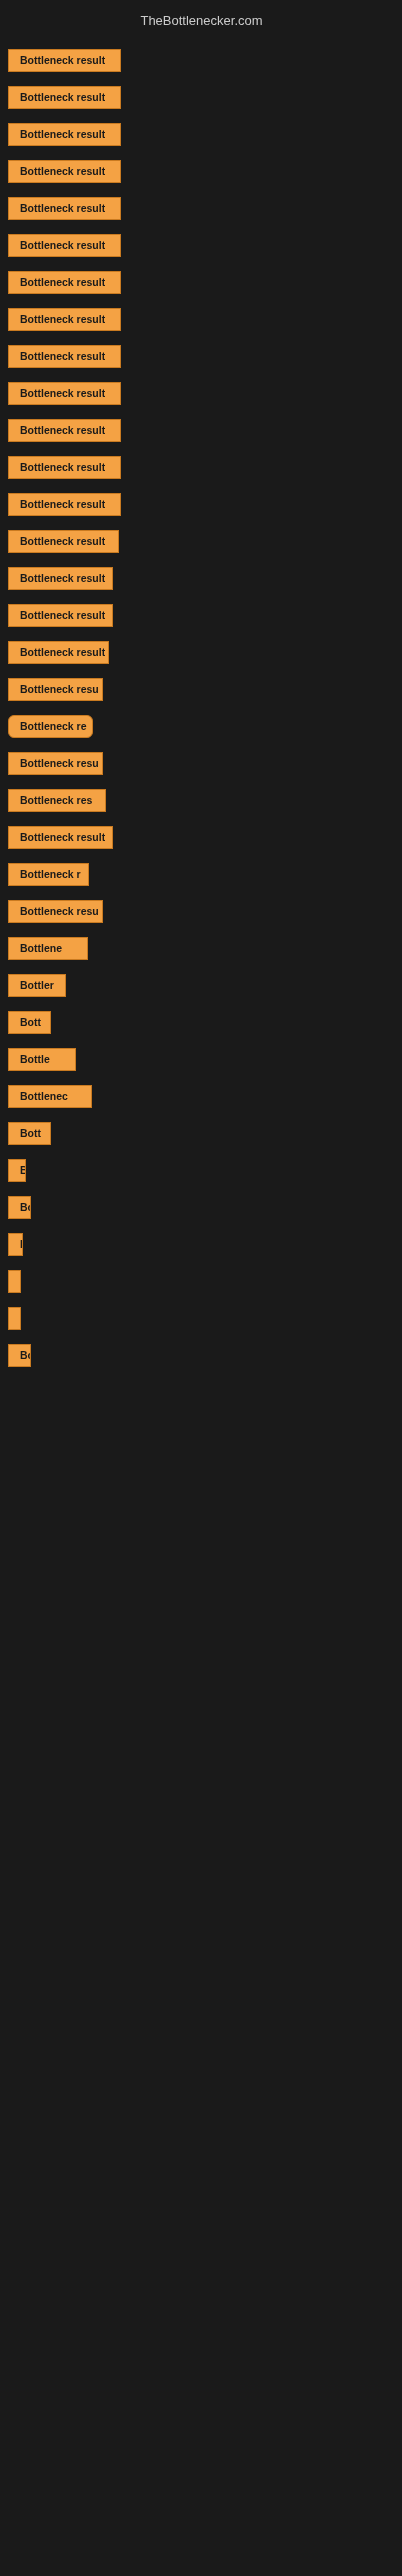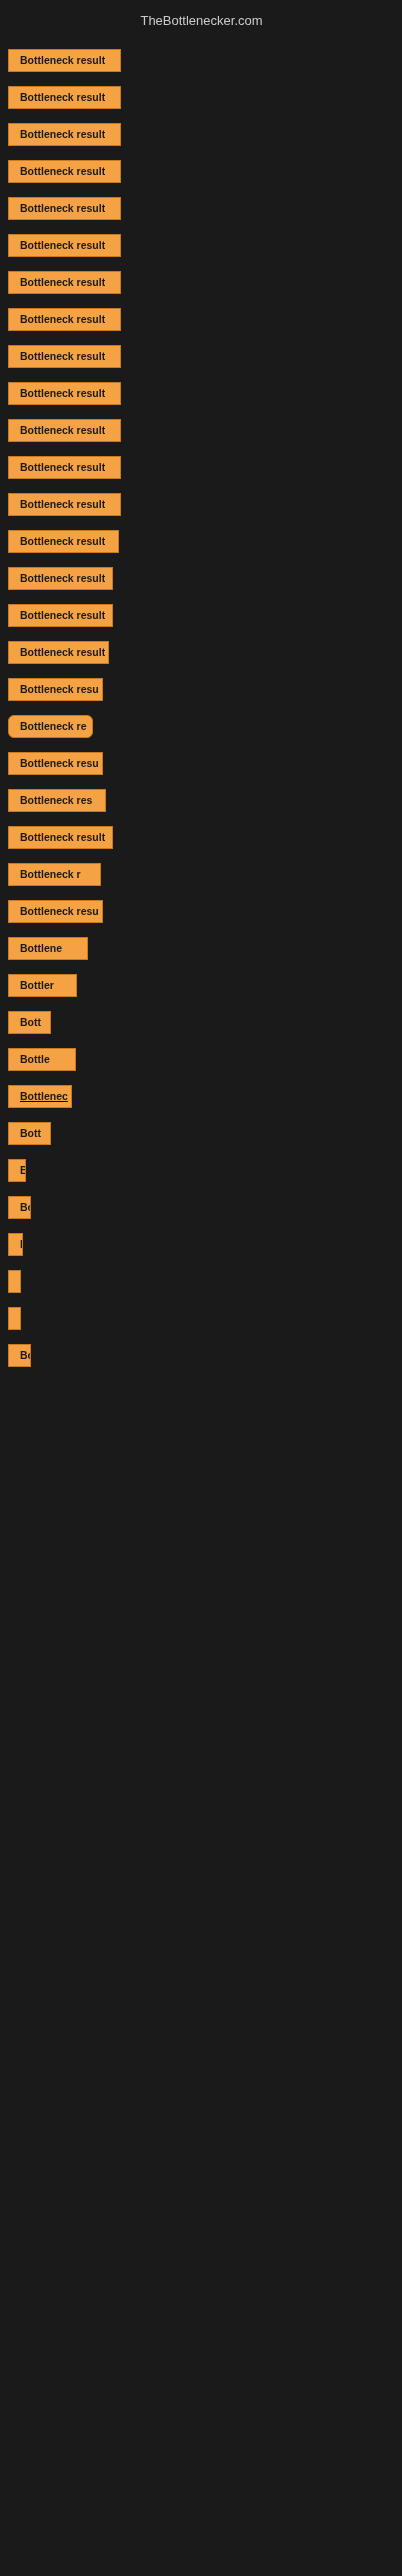--- a/index.html
+++ b/index.html
@@ -186,57 +186,57 @@
       </div>
     </div>
     <div class="spacer"></div>
     <div class="bar-row">
       <div class="bar" style="width: 105px;">
         <span class="bar-label">Bottleneck result</span>
       </div>
     </div>
     <div class="spacer"></div>
     <div class="bar-row">
-      <div class="bar" style="width: 93px;">
+      <div class="bar" style="width: 81px;">
         <span class="bar-label">Bottleneck r</span>
       </div>
     </div>
     <div class="spacer"></div>
     <div class="bar-row">
       <div class="bar" style="width: 95px;">
         <span class="bar-label">Bottleneck resu</span>
       </div>
     </div>
     <div class="spacer"></div>
     <div class="bar-row">
       <div class="bar" style="width: 80px;">
         <span class="bar-label">Bottlene</span>
       </div>
     </div>
     <div class="spacer"></div>
     <div class="bar-row">
-      <div class="bar" style="width: 69px;">
+      <div class="bar" style="width: 58px;">
         <span class="bar-label">Bottler</span>
       </div>
     </div>
     <div class="spacer"></div>
     <div class="bar-row">
       <div class="bar" style="width: 43px;">
         <span class="bar-label">Bott</span>
       </div>
     </div>
     <div class="spacer"></div>
     <div class="bar-row">
       <div class="bar" style="width: 68px;">
         <span class="bar-label">Bottle</span>
       </div>
     </div>
     <div class="spacer"></div>
     <div class="bar-row">
-      <div class="bar" style="width: 64px; text-decoration: underline;">
+      <div class="bar" style="width: 84px;">
         <span class="bar-label">Bottlenec</span>
       </div>
     </div>
     <div class="spacer"></div>
     <div class="bar-row">
       <div class="bar" style="width: 43px;">
         <span class="bar-label">Bott</span>
       </div>
     </div>
     <div class="spacer"></div>

